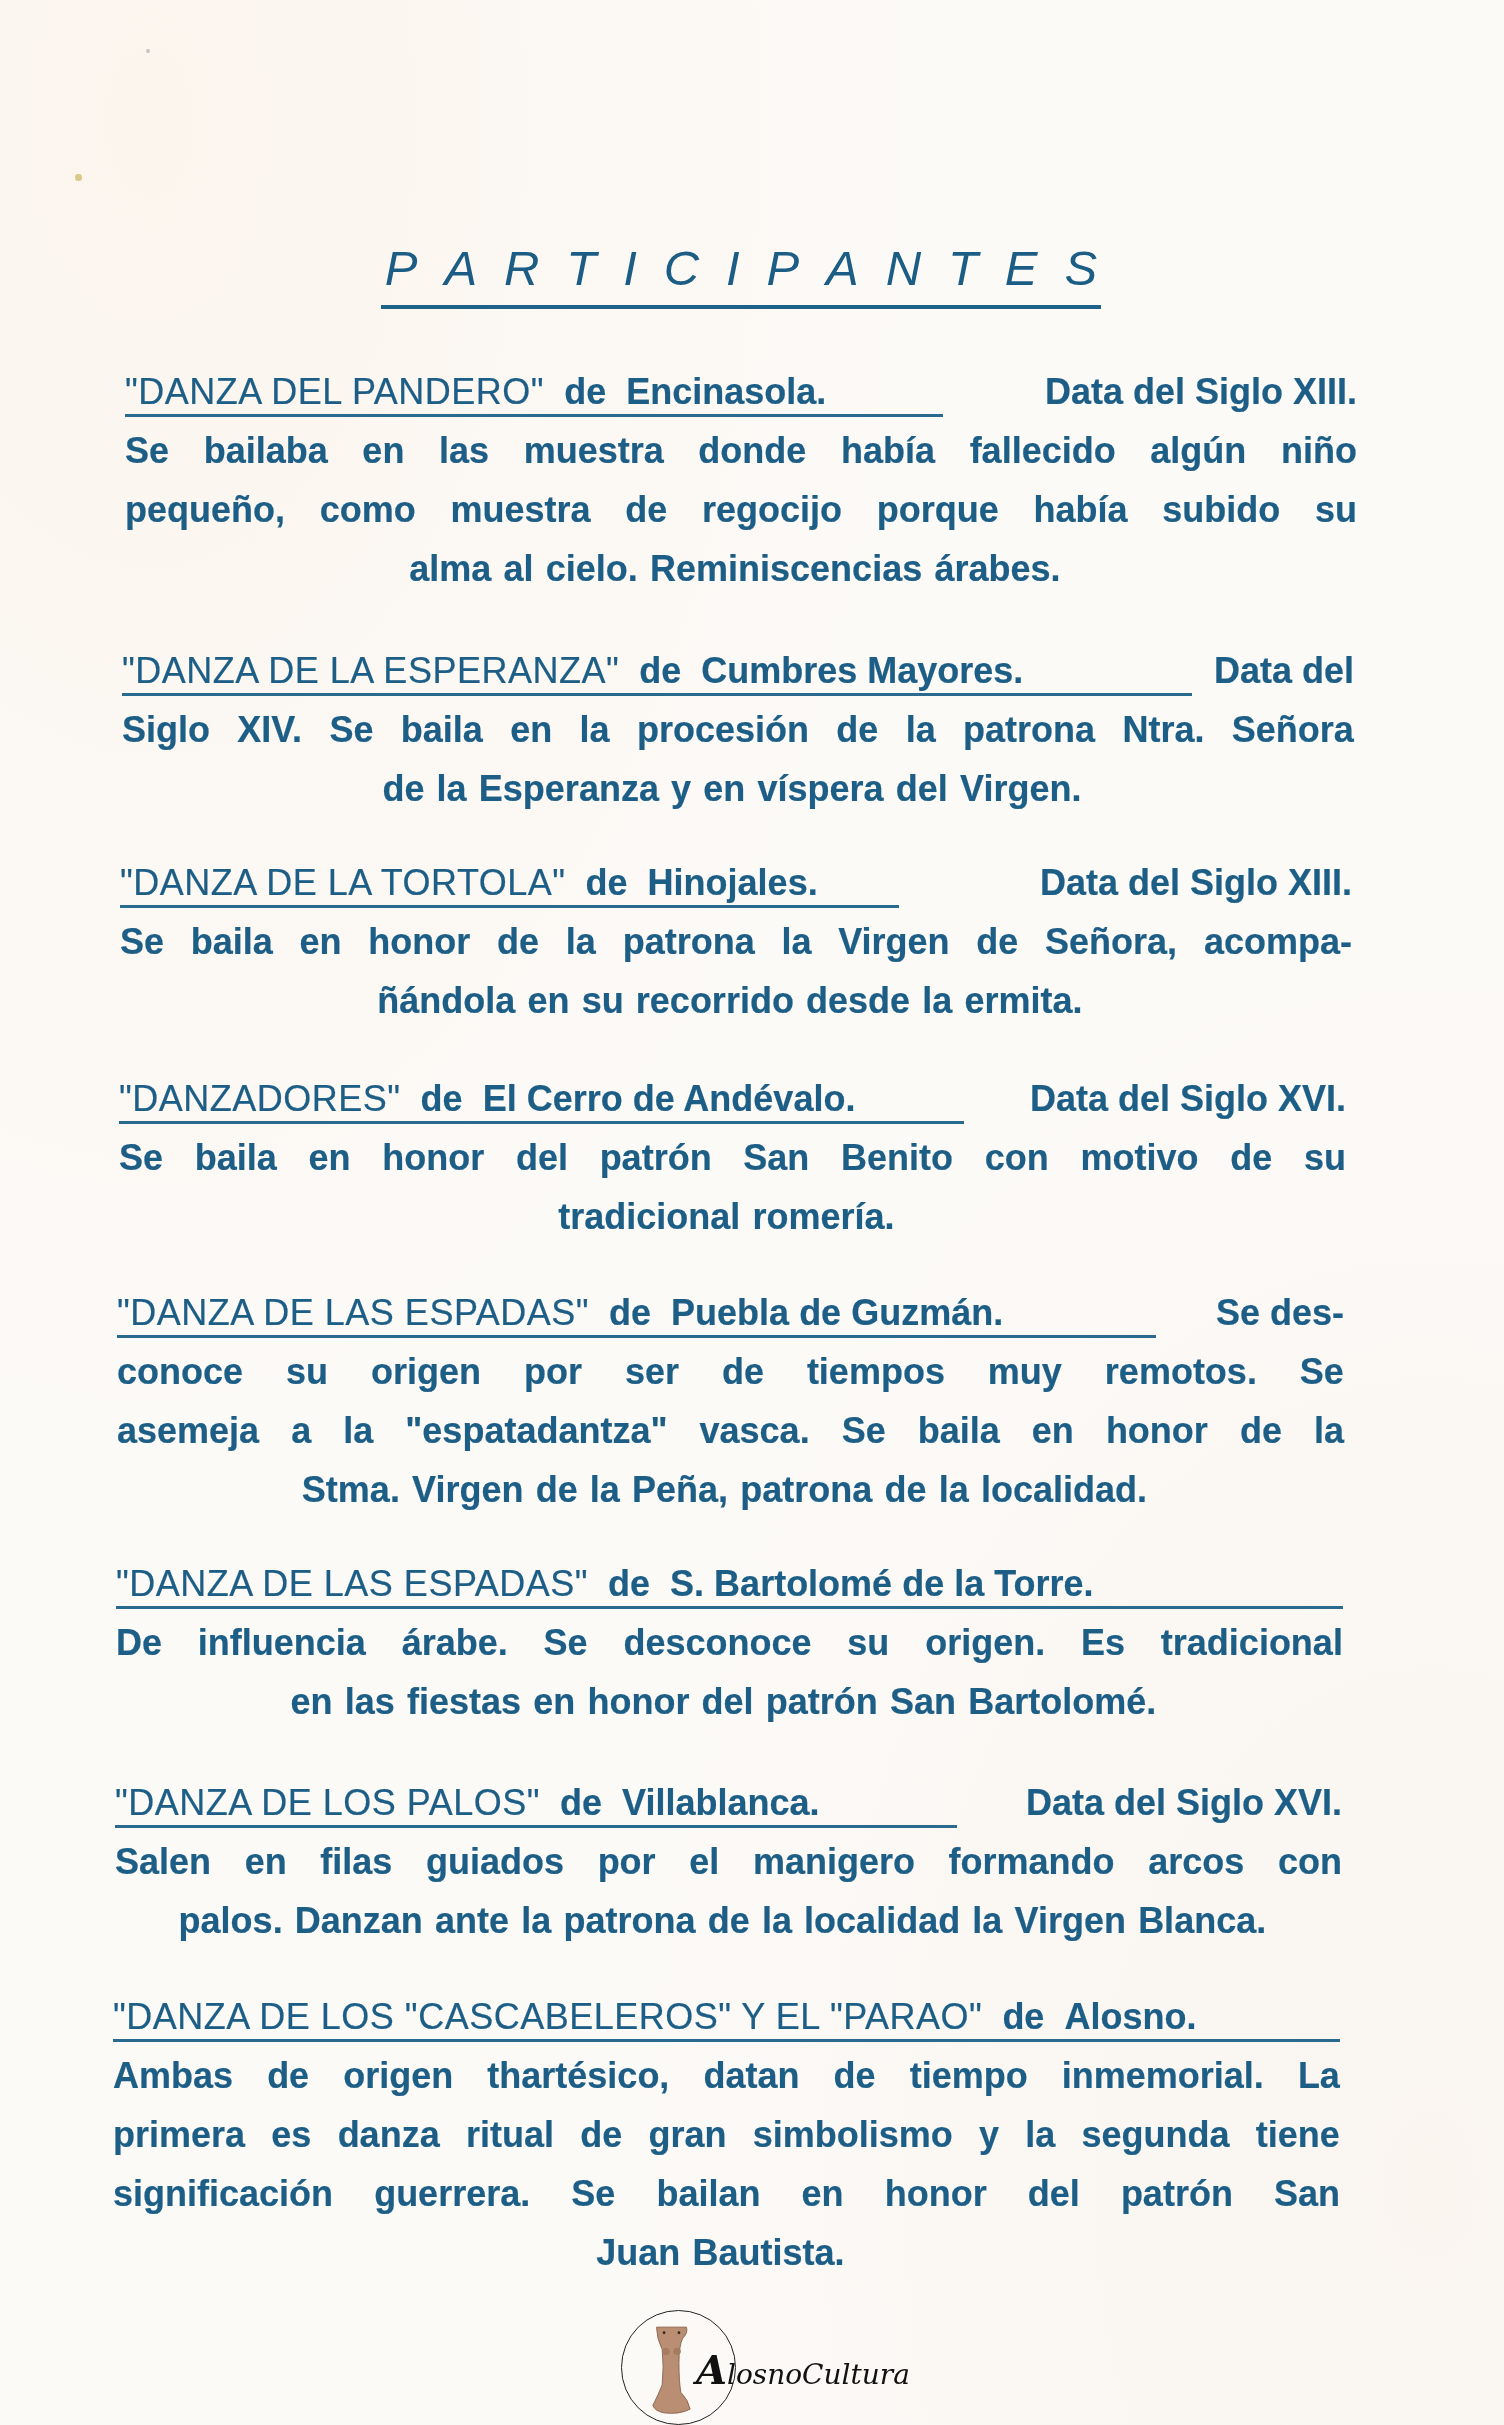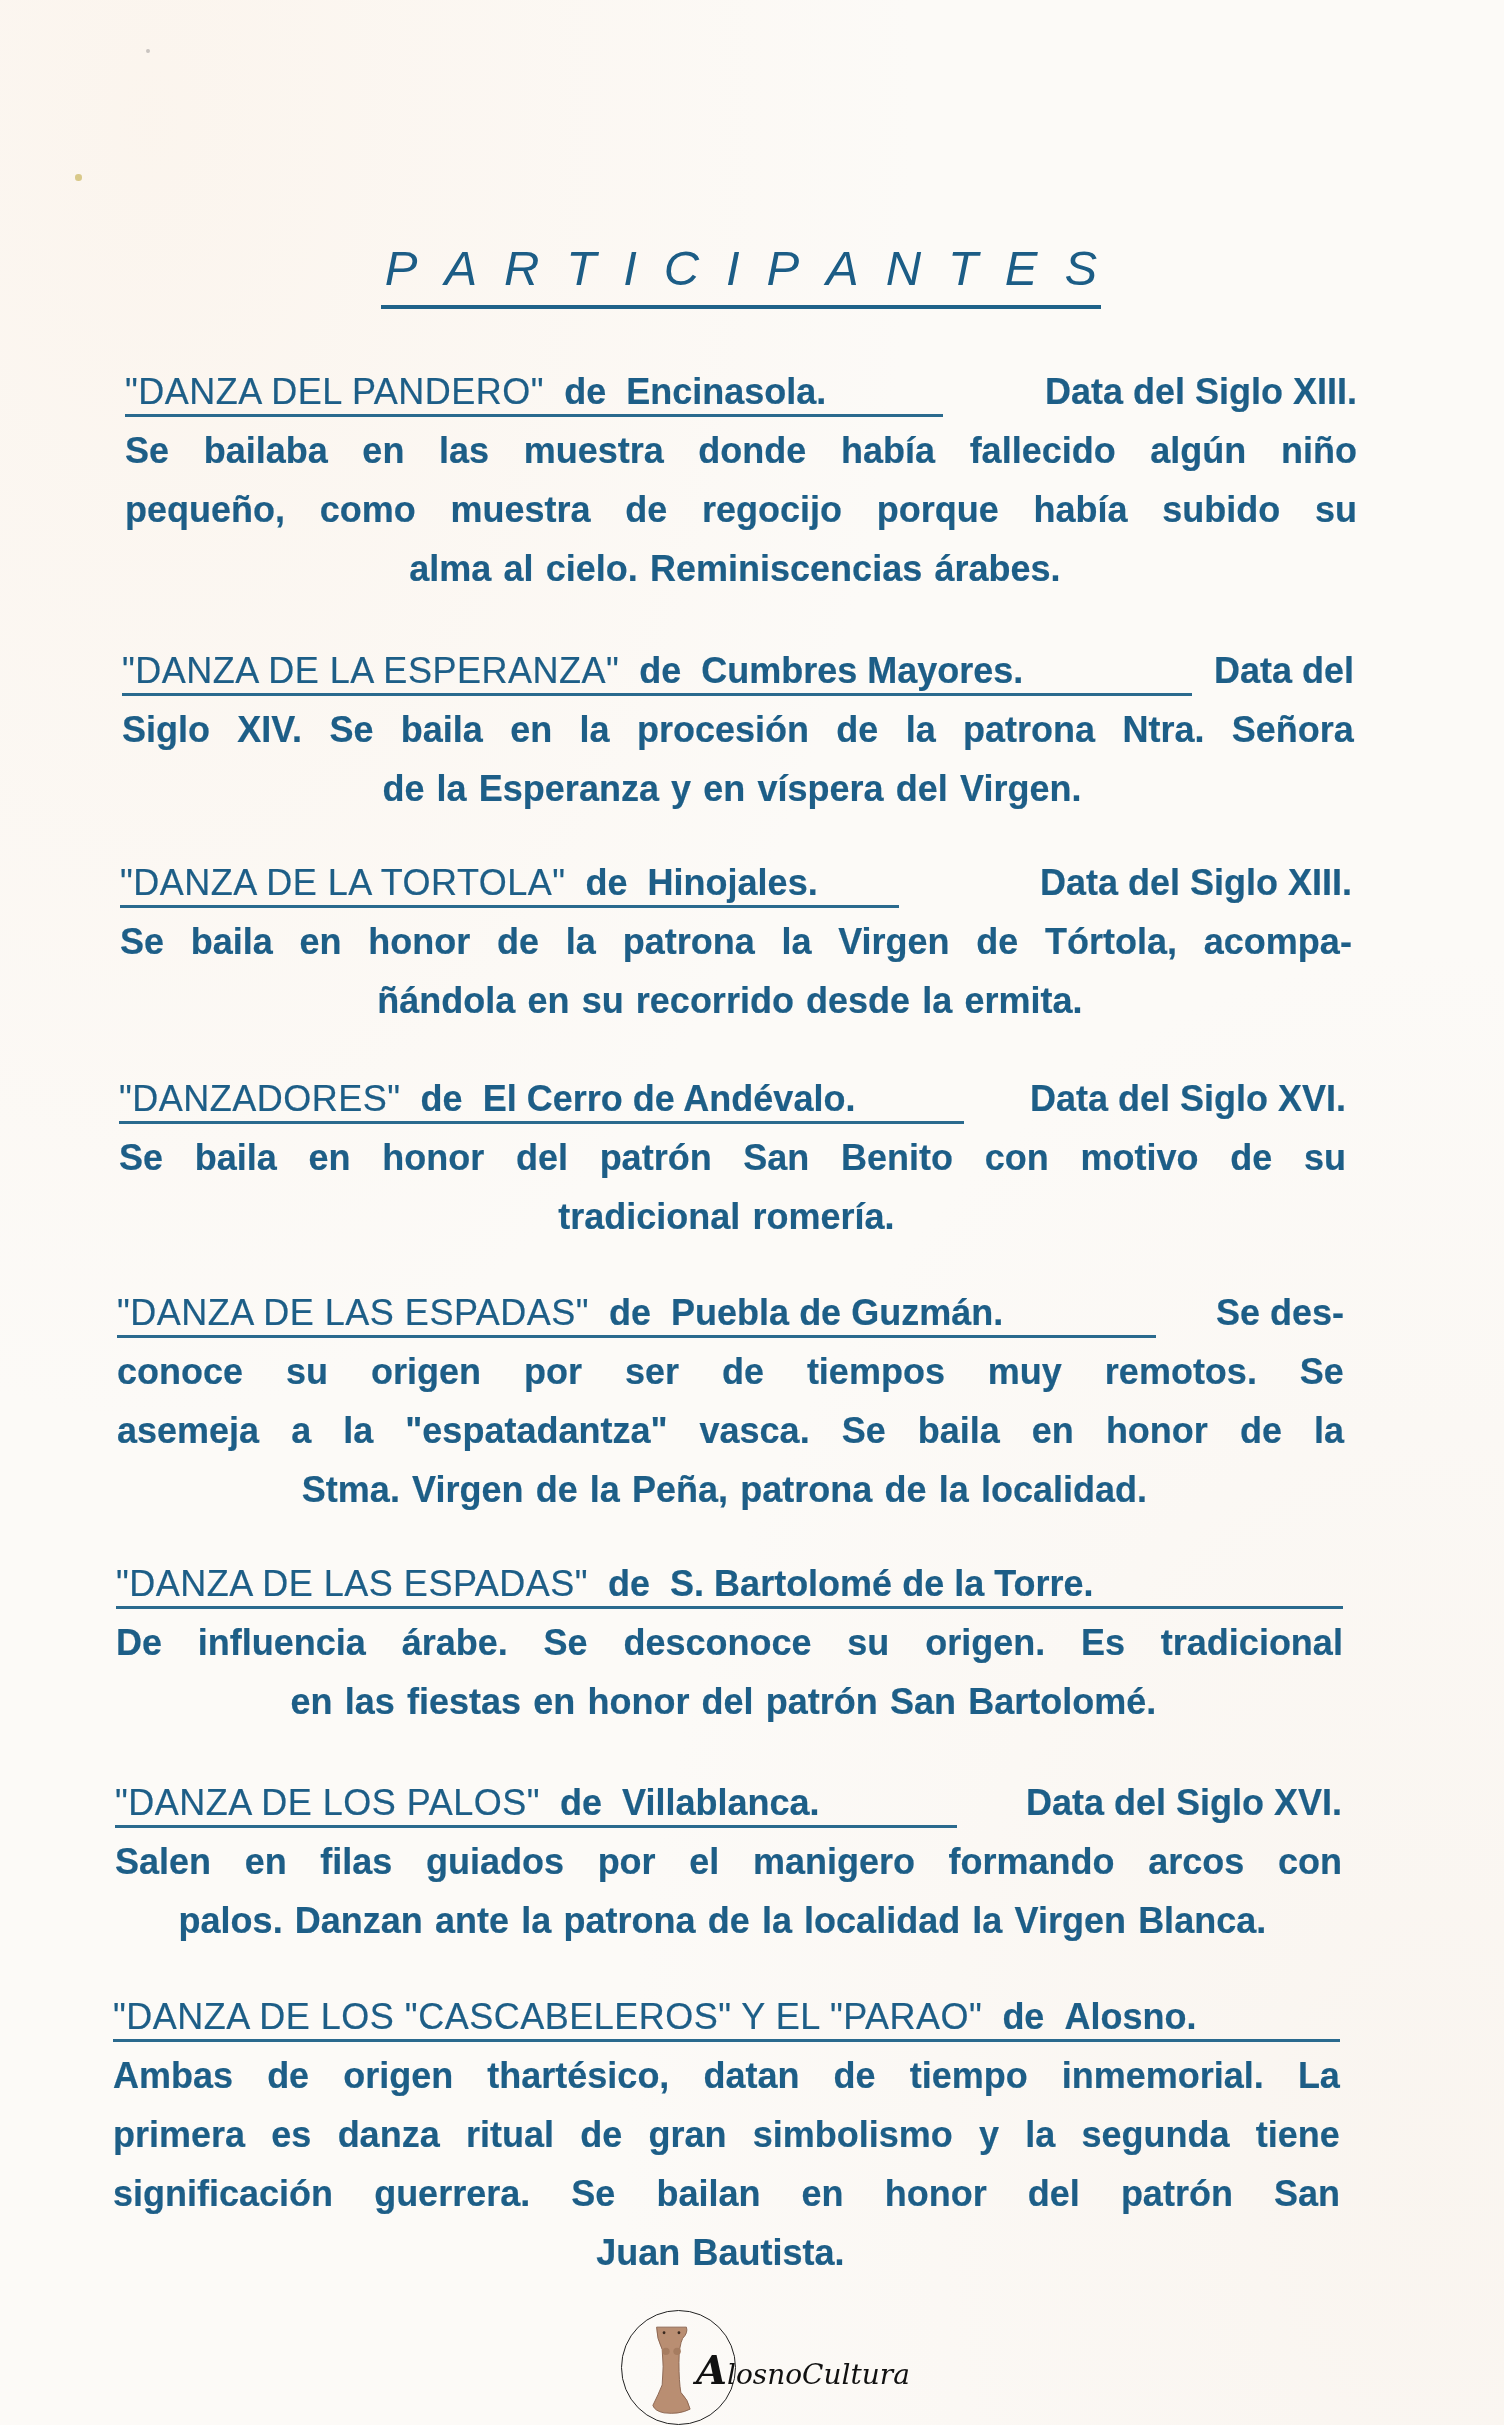--- a/index.html
+++ b/index.html
@@ -231,21 +231,21 @@
           <span>Se</span>
           <span>baila</span>
           <span>en</span>
           <span>honor</span>
           <span>de</span>
           <span>la</span>
           <span>patrona</span>
           <span>la</span>
           <span>Virgen</span>
           <span>de</span>
-          <span>Tórtola,</span>
+          <span>Señora,</span>
           <span>acompa-</span>
         </div>
         <div class="line last">
           <span>ñándola</span>
           <span>en</span>
           <span>su</span>
           <span>recorrido</span>
           <span>desde</span>
           <span>la</span>
           <span>ermita.</span>

